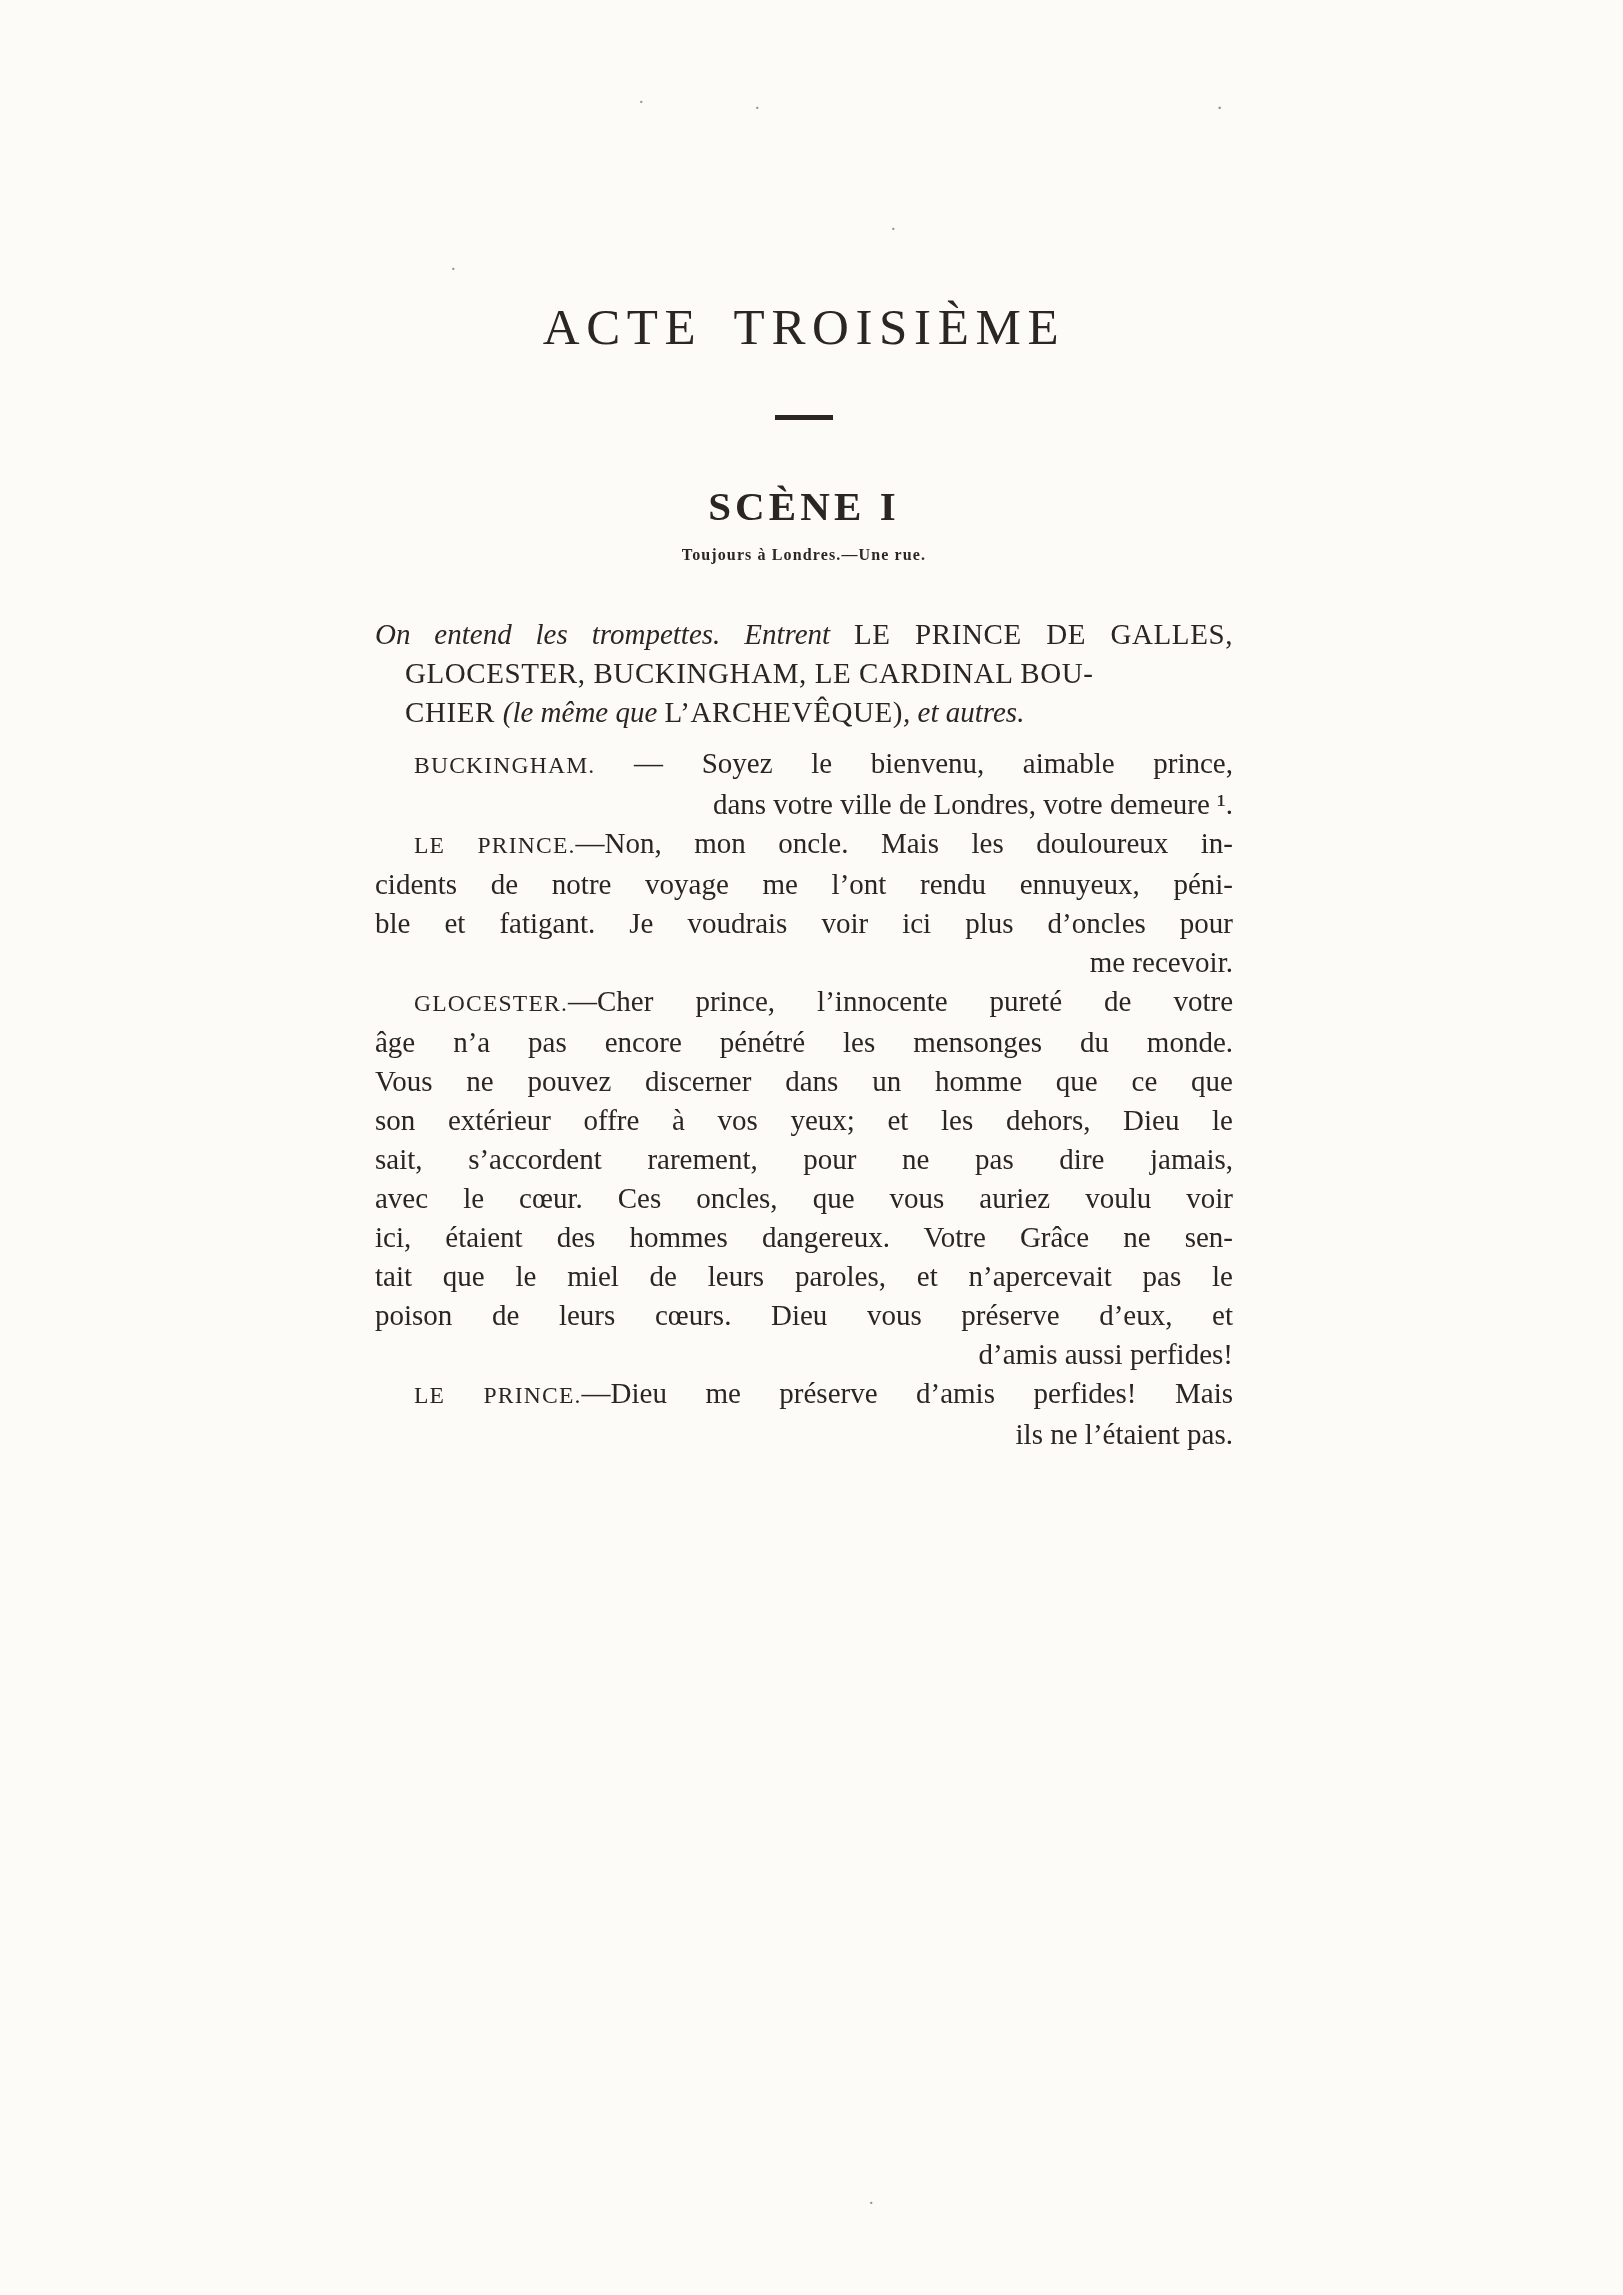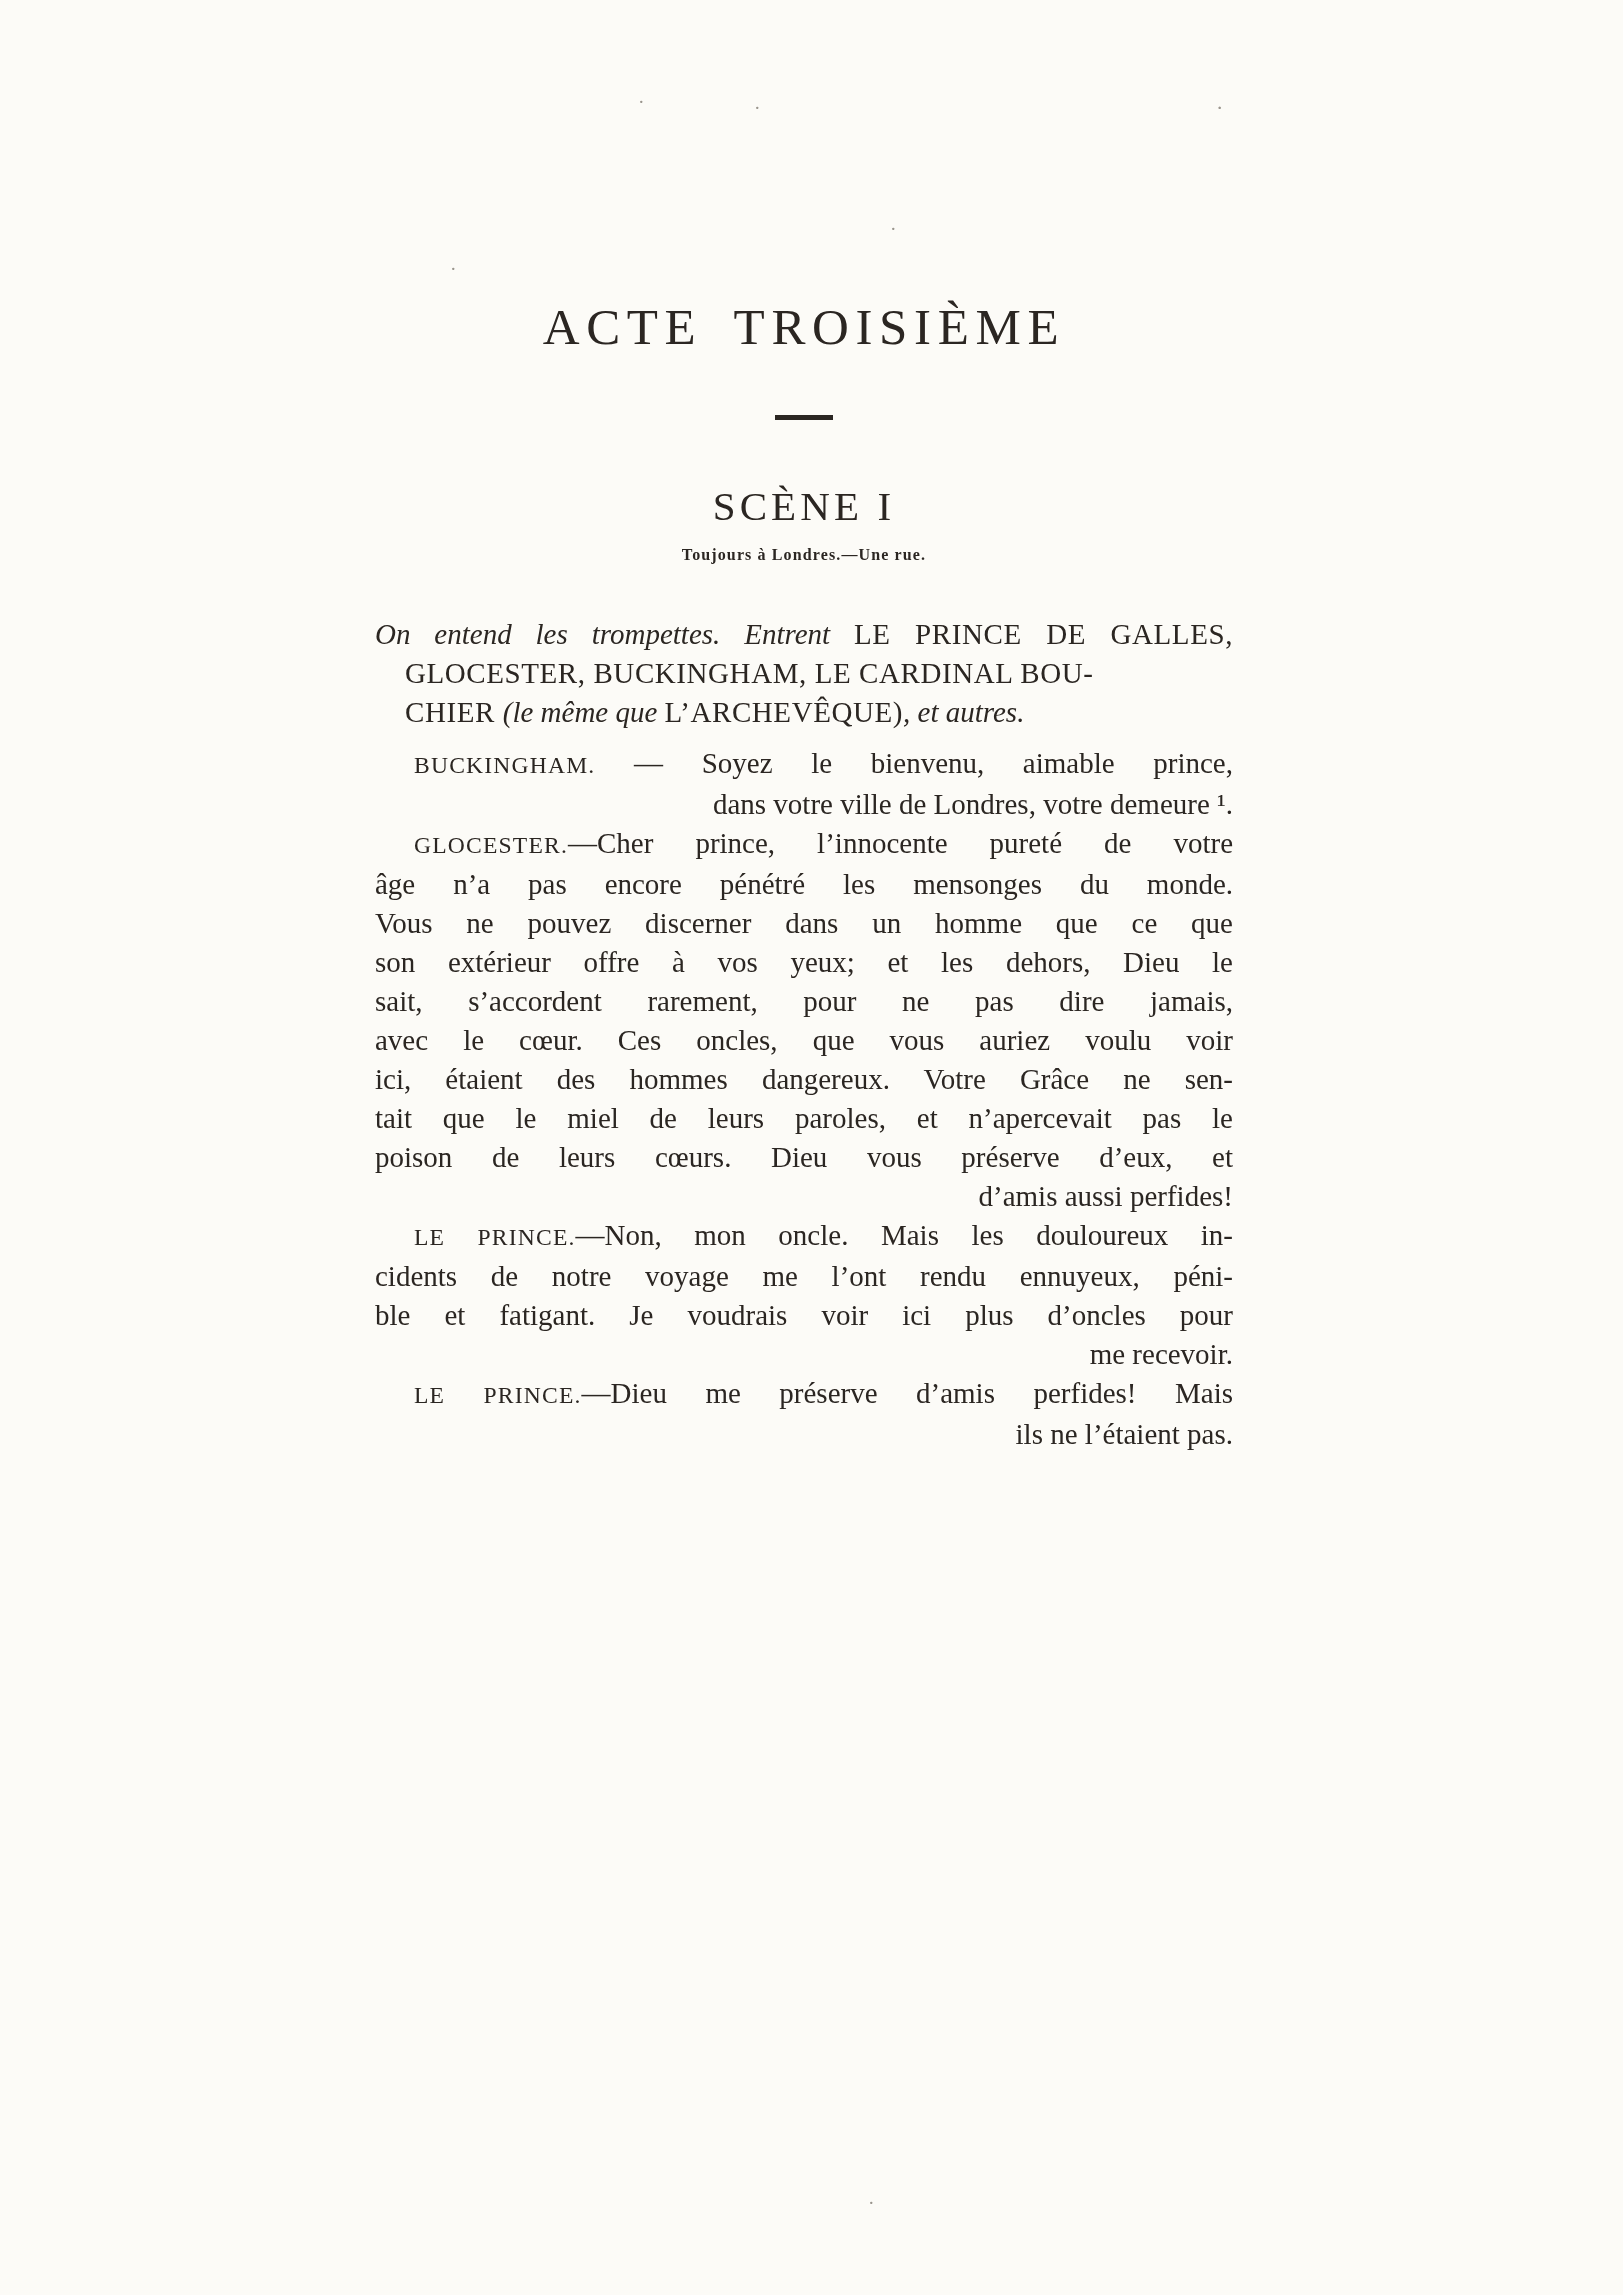--- a/index.html
+++ b/index.html
@@ -34,21 +34,21 @@
   .divider {
     width: 58px;
     height: 5.2px;
     background: #2b2622;
     margin: 58px auto 0;
   }
   .scene-heading {
     margin: 63px 0 0;
     text-align: center;
     font-size: 41px;
-    font-weight: 400;
+    font-weight: 700;
     letter-spacing: 0.10em;
     line-height: 1.15;
   }
   .scene-subtitle {
     margin-top: 16px;
     text-align: center;
     font-size: 16px;
     font-weight: 700;
     letter-spacing: 0.07em;
     line-height: 1.15;
@@ -123,36 +123,36 @@
         <div class="sd-line cont"><span class="caps">GLOCESTER, BUCKINGHAM, LE CARDINAL BOU-</span></div>
         <div class="sd-line cont"><span class="caps">CHIER </span><span class="ital">(le même que </span><span class="caps">L’ARCHEVÊQUE)</span><span class="ital">, et autres.</span></div>
       </div>
 
     <div class="dialogue">
         <div class="para">
           <div class="line first j"><span class="speaker">BUCKINGHAM.</span> — Soyez le bienvenu, aimable prince,</div>
           <div class="line">dans votre ville de Londres, votre demeure ¹.</div>
         </div>
         <div class="para">
+          <div class="line first j"><span class="speaker">LE PRINCE.</span>—Non, mon oncle. Mais les douloureux in-</div>
+          <div class="line j">cidents de notre voyage me l’ont rendu ennuyeux, péni-</div>
+          <div class="line j">ble et fatigant. Je voudrais voir ici plus d’oncles pour</div>
+          <div class="line">me recevoir.</div>
+        </div>
+        <div class="para">
           <div class="line first j"><span class="speaker">GLOCESTER.</span>—Cher prince, l’innocente pureté de votre</div>
           <div class="line j">âge n’a pas encore pénétré les mensonges du monde.</div>
           <div class="line j">Vous ne pouvez discerner dans un homme que ce que</div>
           <div class="line j">son extérieur offre à vos yeux; et les dehors, Dieu le</div>
           <div class="line j">sait, s’accordent rarement, pour ne pas dire jamais,</div>
           <div class="line j">avec le cœur. Ces oncles, que vous auriez voulu voir</div>
           <div class="line j">ici, étaient des hommes dangereux. Votre Grâce ne sen-</div>
           <div class="line j">tait que le miel de leurs paroles, et n’apercevait pas le</div>
           <div class="line j">poison de leurs cœurs. Dieu vous préserve d’eux, et</div>
           <div class="line">d’amis aussi perfides!</div>
-        </div>
-        <div class="para">
-          <div class="line first j"><span class="speaker">LE PRINCE.</span>—Non, mon oncle. Mais les douloureux in-</div>
-          <div class="line j">cidents de notre voyage me l’ont rendu ennuyeux, péni-</div>
-          <div class="line j">ble et fatigant. Je voudrais voir ici plus d’oncles pour</div>
-          <div class="line">me recevoir.</div>
         </div>
         <div class="para">
           <div class="line first j"><span class="speaker">LE PRINCE.</span>—Dieu me préserve d’amis perfides! Mais</div>
           <div class="line">ils ne l’étaient pas.</div>
         </div>
       </div>
 
 
   </div>
 </div>

